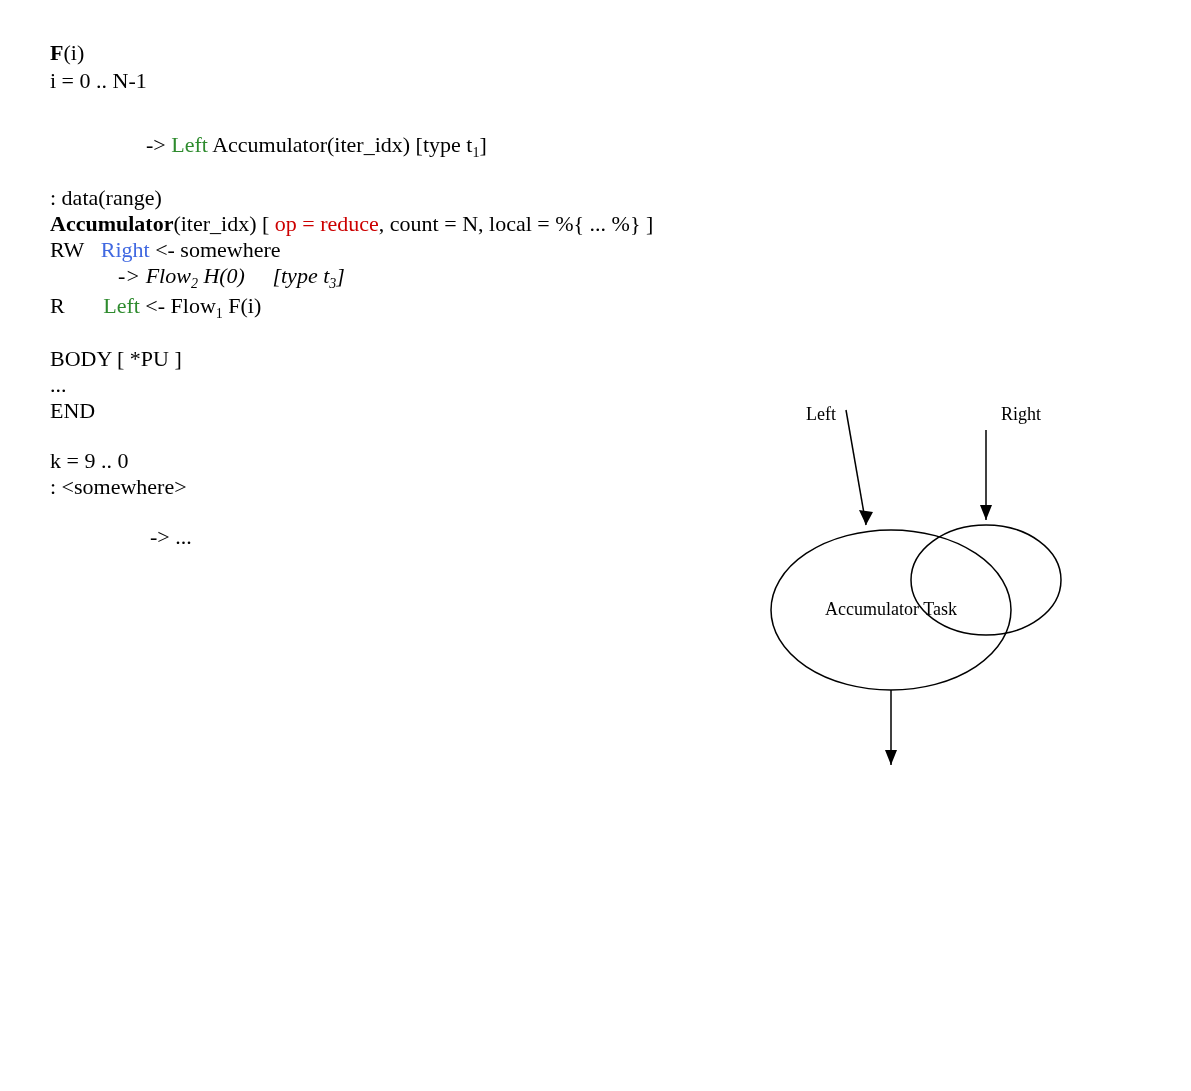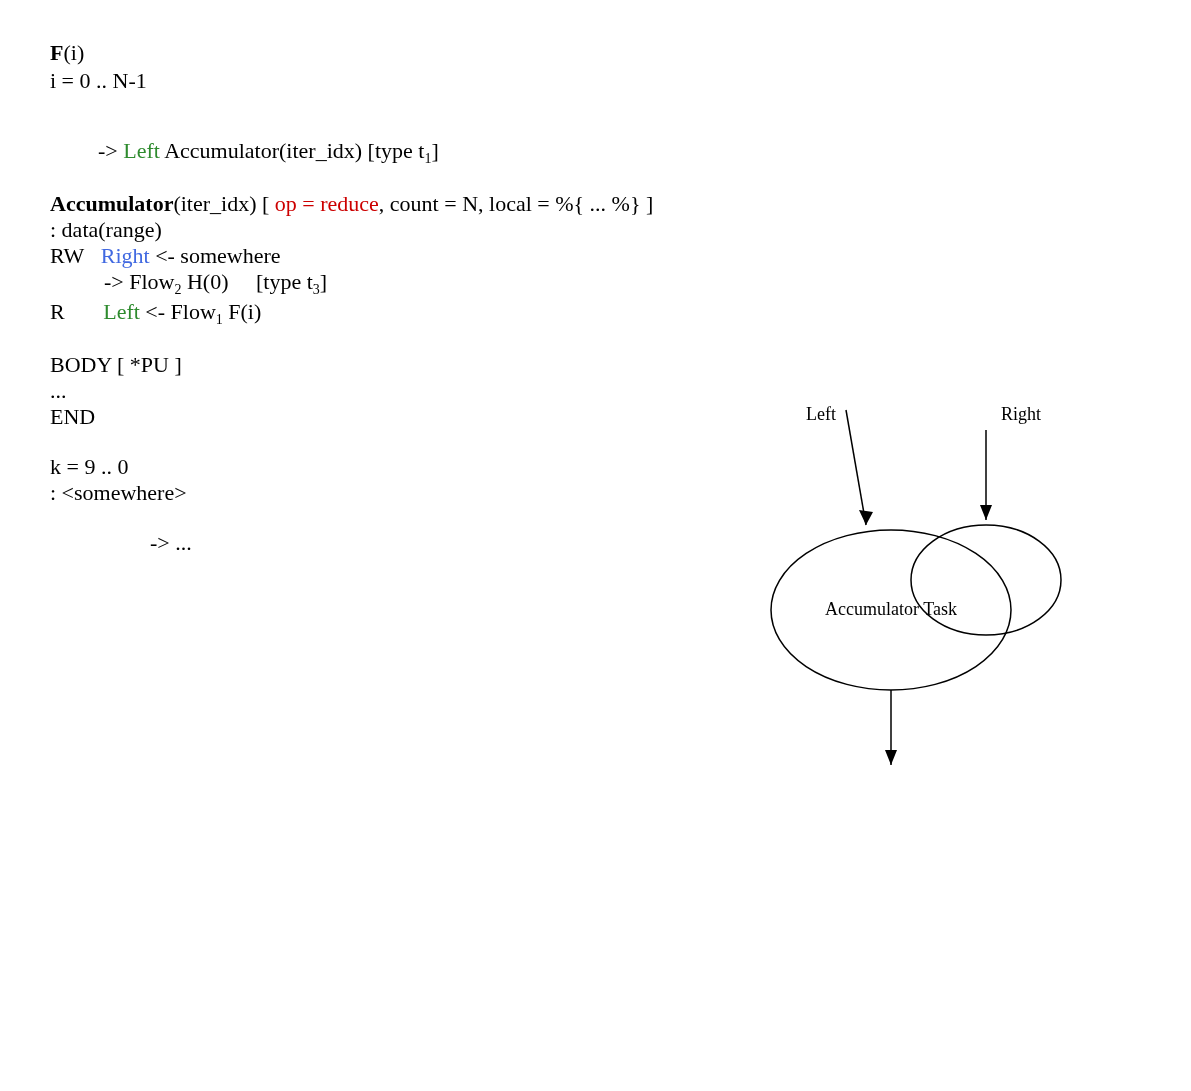--- a/index.html
+++ b/index.html
@@ -37,46 +37,46 @@
     }
   </style>
 </head>
 <body>
 
 <div class="main-content">
 
   <div style="margin-bottom:2px;">
     <span class="bold">F</span><span>(i)</span>
   </div>
-  <div style="margin-bottom:20px;">
+  <div style="margin-bottom:14px;">
     <span>i = 0 .. N-1</span>
   </div>
 
   <div class="spacer"></div>
 
 
-  <div style="margin-left: 48px;">
+  <div style="margin-left: 96px;">
     <span>-&gt; </span><span class="green">Left</span><span> Accumulator(iter_idx)  [type t<sub>1</sub>]</span>
   </div>
 
   <div class="spacer"></div>
 
   <div>
-    <span class="bold">Accumulator</span><span>(iter_idx)  [ </span><span class="red">op = reduce</span><span>, count = N, local = %{  ...  %} ]</span>
+    <span>: data(range)</span>
   </div>
 
   <div>
-    <span>: data(range)</span>
+    <span class="bold">Accumulator</span><span>(iter_idx)  [ </span><span class="red">op = reduce</span><span>, count = N, local = %{  ...  %} ]</span>
   </div>
 
   <div>
     <span>RW&nbsp;&nbsp; </span><span class="blue">Right</span><span> &lt;-  somewhere</span>
   </div>
 
-  <div style="margin-left: 54px;">
+  <div style="margin-left: 68px; font-style: italic;">
     <span>-&gt; Flow<sub>2</sub> H(0)&nbsp;&nbsp;&nbsp;&nbsp;  [type t<sub>3</sub>]</span>
   </div>
 
   <div>
     <span>R&nbsp;&nbsp;&nbsp;&nbsp;&nbsp;&nbsp; </span><span class="green">Left</span><span> &lt;- Flow<sub>1</sub> F(i)</span>
   </div>
 
   <div class="spacer"></div>
 
   <div>

